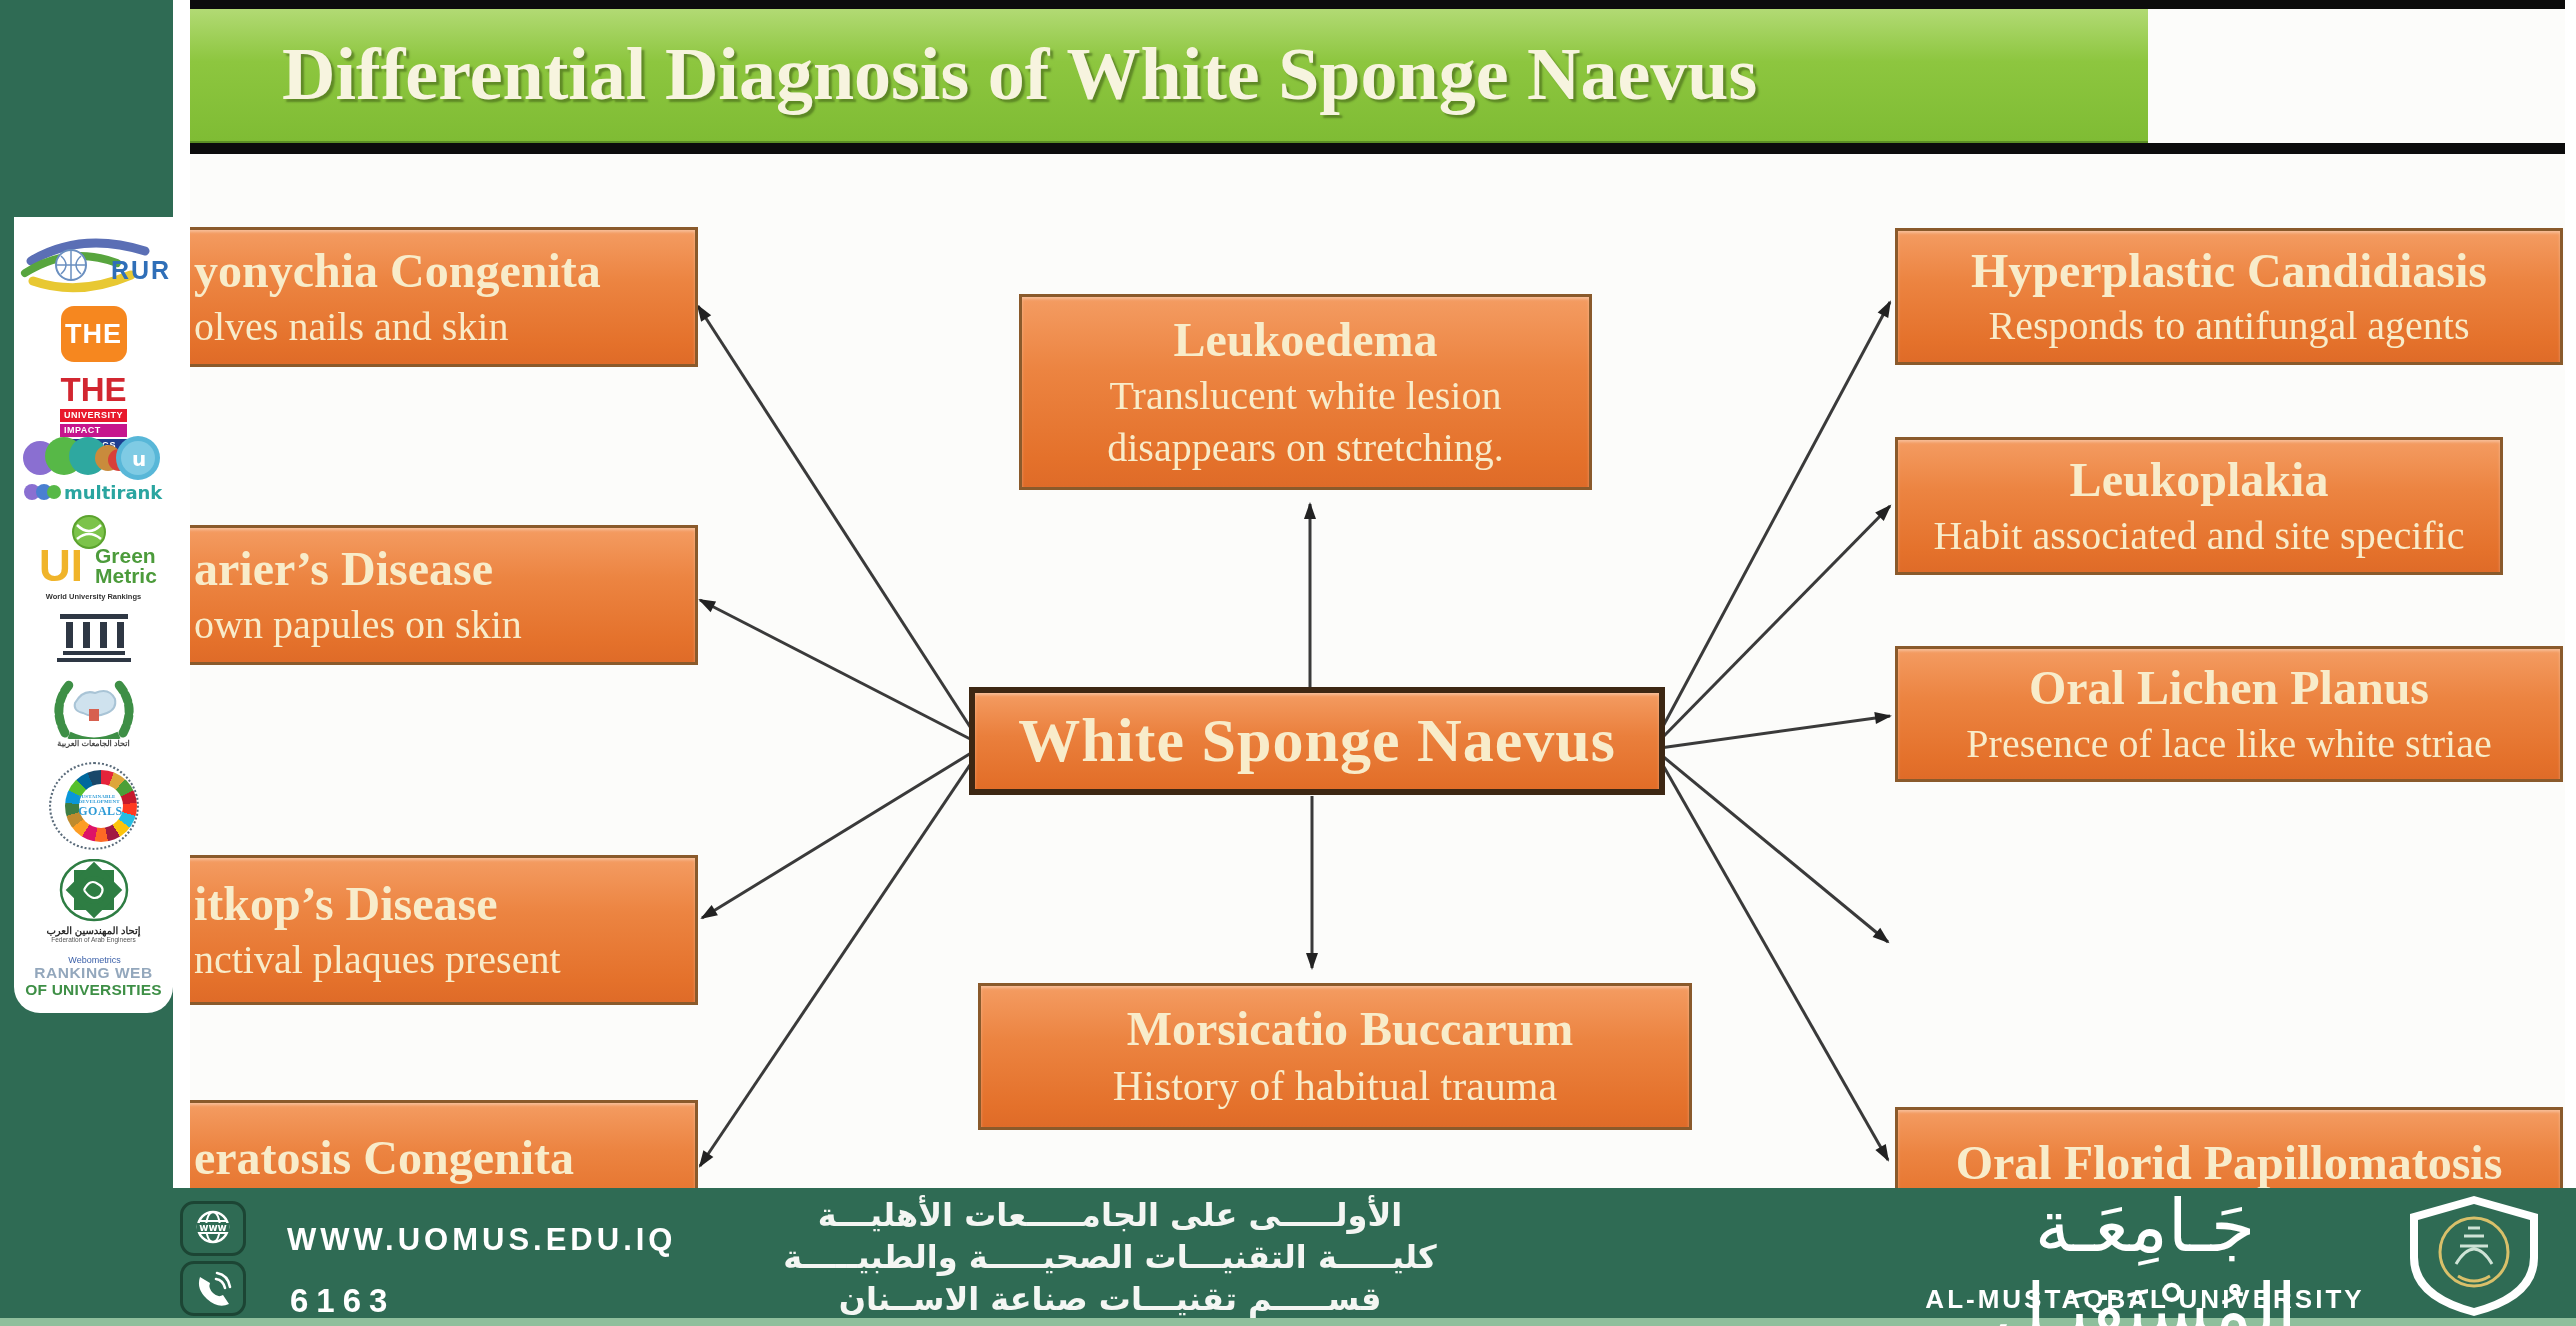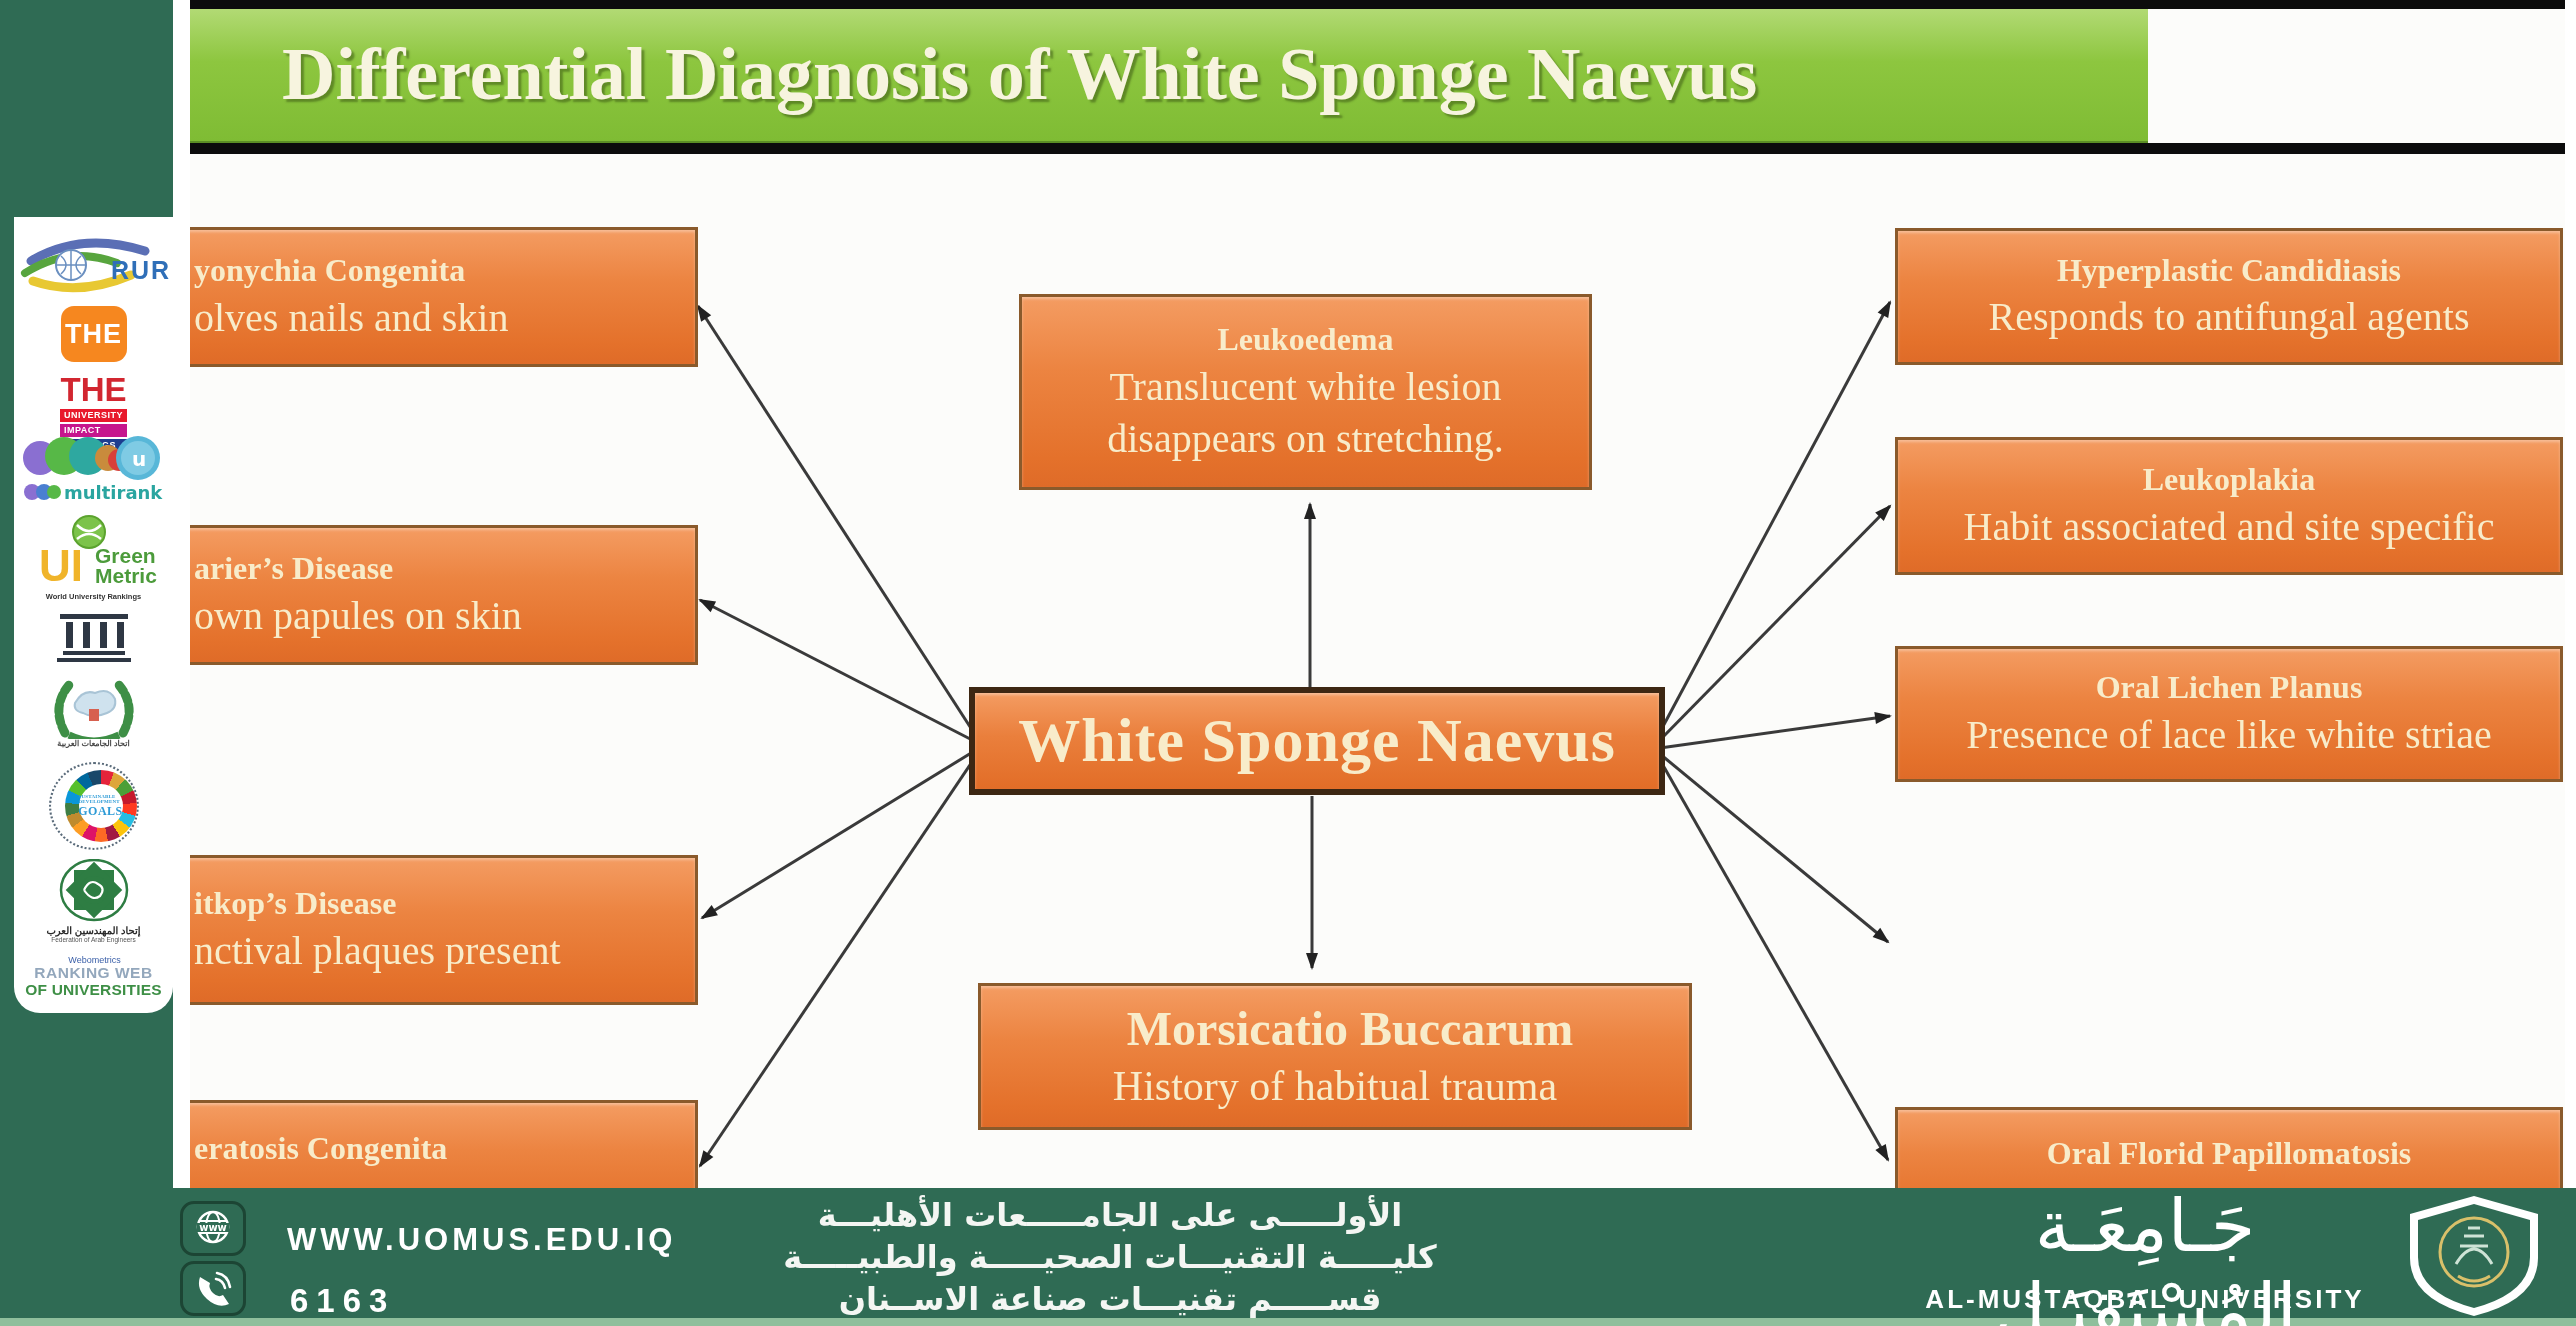--- a/index.html
+++ b/index.html
@@ -11,21 +11,21 @@
 
   
   .slide{position:absolute;left:190px;top:0;width:2375px;height:1188px;background:#fcfcfa;overflow:hidden;}
   .black-top{position:absolute;left:0;top:0;width:2375px;height:9px;background:#0c0c0c;}
   .titlebar{position:absolute;left:0;top:9px;width:1958px;height:132px;background:linear-gradient(180deg,#b2da74 0%,#8dc63f 40%,#7fbc34 100%);border-bottom:2px solid #5c8f25;}
   .titlebar .t{font-family:"Liberation Serif",serif;font-weight:bold;font-size:74px;color:#f7f4df;line-height:130px;padding-left:92px;text-shadow:3px 3px 2px rgba(60,90,20,.55);white-space:nowrap;}
   .black-under{position:absolute;left:0;top:143px;width:2375px;height:11px;background:#0c0c0c;}
 
   
   .obox{position:absolute;box-sizing:border-box;background:linear-gradient(180deg,#f49c62 0%,#ec8441 38%,#e4712b 85%,#df6b28 100%);border:3px solid #8a5a2b;color:#f8ecca;font-family:"Liberation Serif",serif;text-align:center;display:flex;flex-direction:column;justify-content:center;gap:6px;box-shadow:inset 0 2px 3px rgba(255,255,255,.35);}
-  .obox .bt{font-weight:bold;font-size:32px;line-height:1.12;}
+  .obox .bt{font-weight:bold;font-size:48px;line-height:1.12;}
   .obox .bs{font-size:40px;line-height:1.15;}
   .obox.cut{align-items:flex-start;text-align:left;padding-left:133px;}
   .wsn{border:6px solid #3d2713;background:linear-gradient(180deg,#f49c62 0%,#ea7f3c 45%,#e26d27 100%);}
   .wsn .bt{font-size:62px;letter-spacing:1px;}
 
   .arrows{position:absolute;left:0;top:0;pointer-events:none;}
 
   
   .footer{position:absolute;left:0;top:1188px;width:2576px;height:138px;background:#2f6b54;border-bottom:8px solid #8fbf9c;box-sizing:border-box;color:#fff;}
   .fbox{width:66px;height:55px;border:3px solid #1c4534;border-radius:14px;display:flex;align-items:center;justify-content:center;box-sizing:border-box;}
@@ -230,21 +230,21 @@
 
     <div class="obox" style="left:788px;top:983px;width:714px;height:147px;">
       <div class="bt" style="font-size:48px;padding-left:30px;">Morsicatio Buccarum</div>
       <div class="bs" style="font-size:42px;">History of habitual trauma</div>
     </div>
 
     <div class="obox" style="left:1705px;top:228px;width:668px;height:137px;">
       <div class="bt">Hyperplastic Candidiasis</div>
       <div class="bs">Responds to antifungal agents</div>
     </div>
-    <div class="obox" style="left:1705px;top:437px;width:668px;height:138px;align-items:center;">
+    <div class="obox" style="left:1705px;top:437px;width:608px;height:138px;align-items:center;">
       <div class="bt">Leukoplakia</div>
       <div class="bs">Habit associated and site specific</div>
     </div>
     <div class="obox" style="left:1705px;top:646px;width:668px;height:136px;">
       <div class="bt">Oral Lichen Planus</div>
       <div class="bs">Presence of lace like white striae</div>
     </div>
     <div class="obox" style="left:1705px;top:1107px;width:668px;height:120px;justify-content:flex-start;padding-top:26px;">
       <div class="bt">Oral Florid Papillomatosis</div>
     </div>

